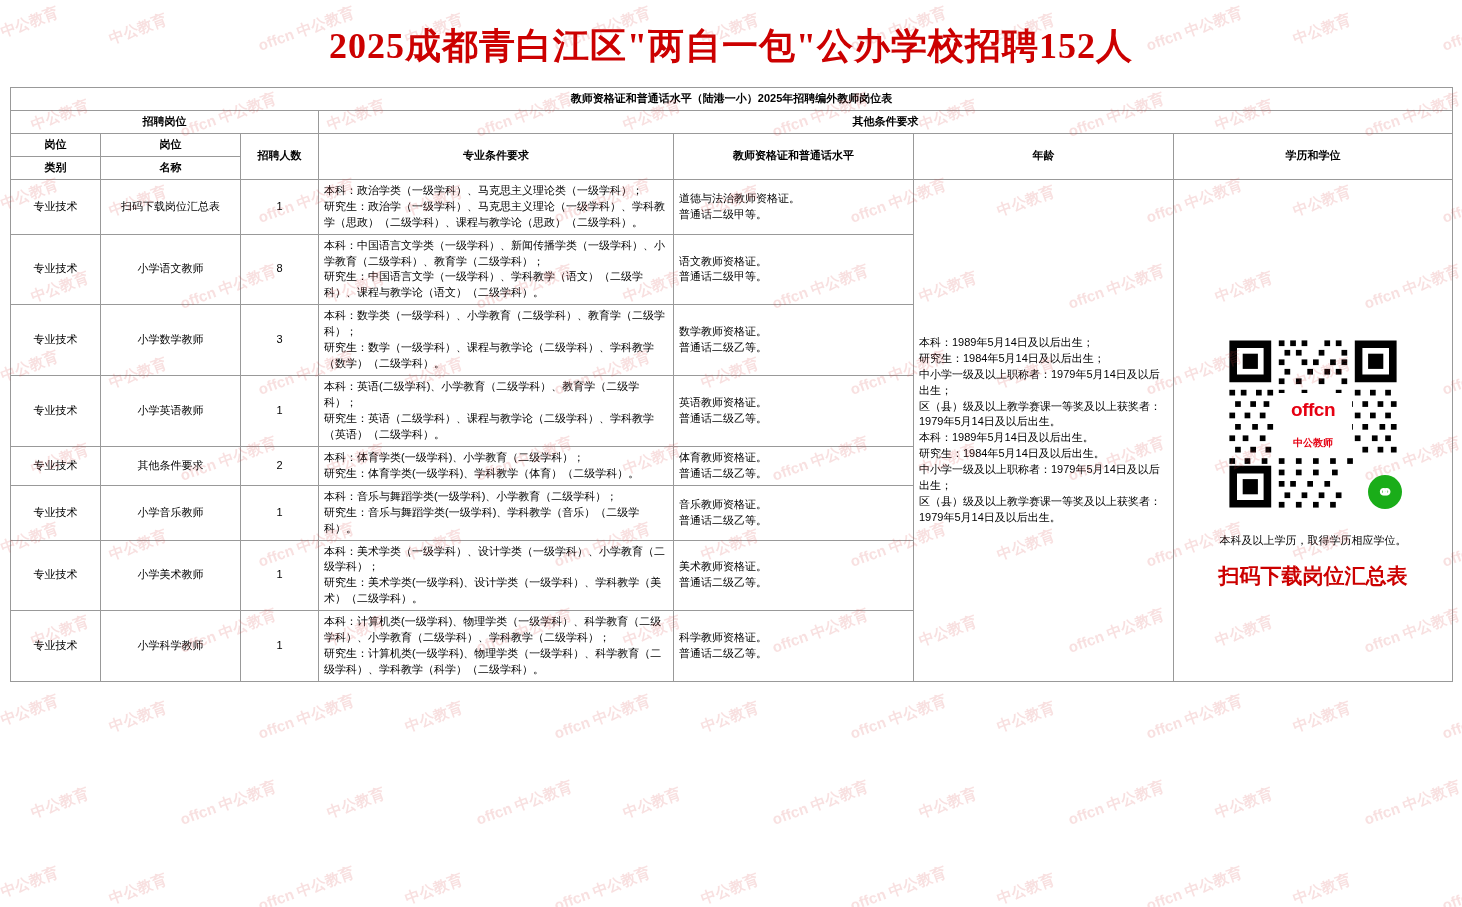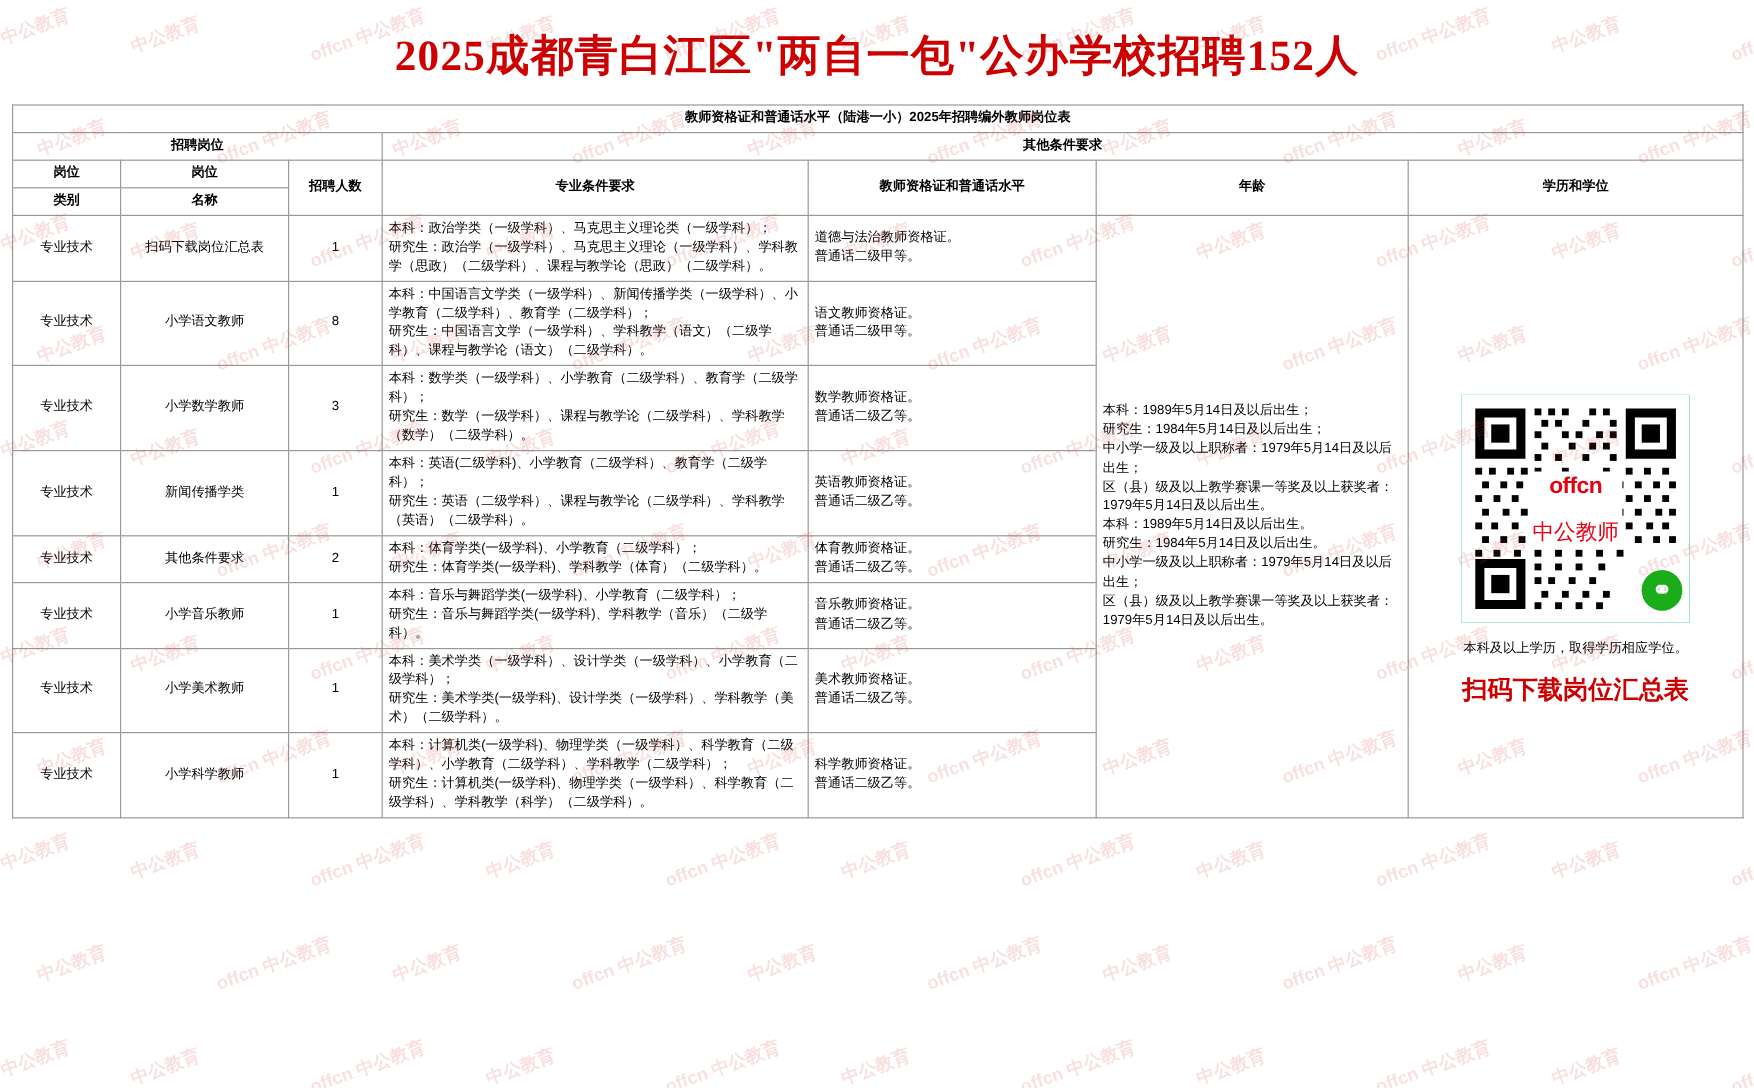--- a/index.html
+++ b/index.html
@@ -129,22 +129,22 @@
   .qr-logo-text {
     color: #e60012;
     font-weight: bold;
     font-size: 19px;
     font-family: "Liberation Sans", sans-serif;
     line-height: 1;
     letter-spacing: -0.5px;
   }
   .qr-logo-sub {
     color: #e60012;
-    font-weight: normal;
-    font-size: 18px;
+    font-weight: bold;
+    font-size: 10px;
     margin-top: 19px;
     line-height: 1;
   }
   .qr-mini {
     position: absolute;
     right: 6px;
     bottom: 10px;
     width: 34px;
     height: 34px;
     border-radius: 50%;
@@ -389,21 +389,21 @@
         <td class="cell-name">小学数学教师</td>
         <td class="cell-num">3</td>
         <td class="cell-major" style="white-space:pre-line">本科：数学类（一级学科）、小学教育（二级学科）、教育学（二级学科）；
 研究生：数学（一级学科）、课程与教学论（二级学科）、学科教学（数学）（二级学科）。</td>
         <td class="cell-cert" style="white-space:pre-line">数学教师资格证。
 普通话二级乙等。</td>
       </tr>
 
       <tr>
         <td class="cell-cat">专业技术</td>
-        <td class="cell-name">新闻传播学类</td>
+        <td class="cell-name">小学英语教师</td>
         <td class="cell-num">1</td>
         <td class="cell-major" style="white-space:pre-line">本科：英语(二级学科)、小学教育（二级学科）、教育学（二级学科）；
 研究生：英语（二级学科）、课程与教学论（二级学科）、学科教学（英语）（二级学科）。</td>
         <td class="cell-cert" style="white-space:pre-line">英语教师资格证。
 普通话二级乙等。</td>
       </tr>
 
       <tr>
         <td class="cell-cat">专业技术</td>
         <td class="cell-name">其他条件要求</td>

